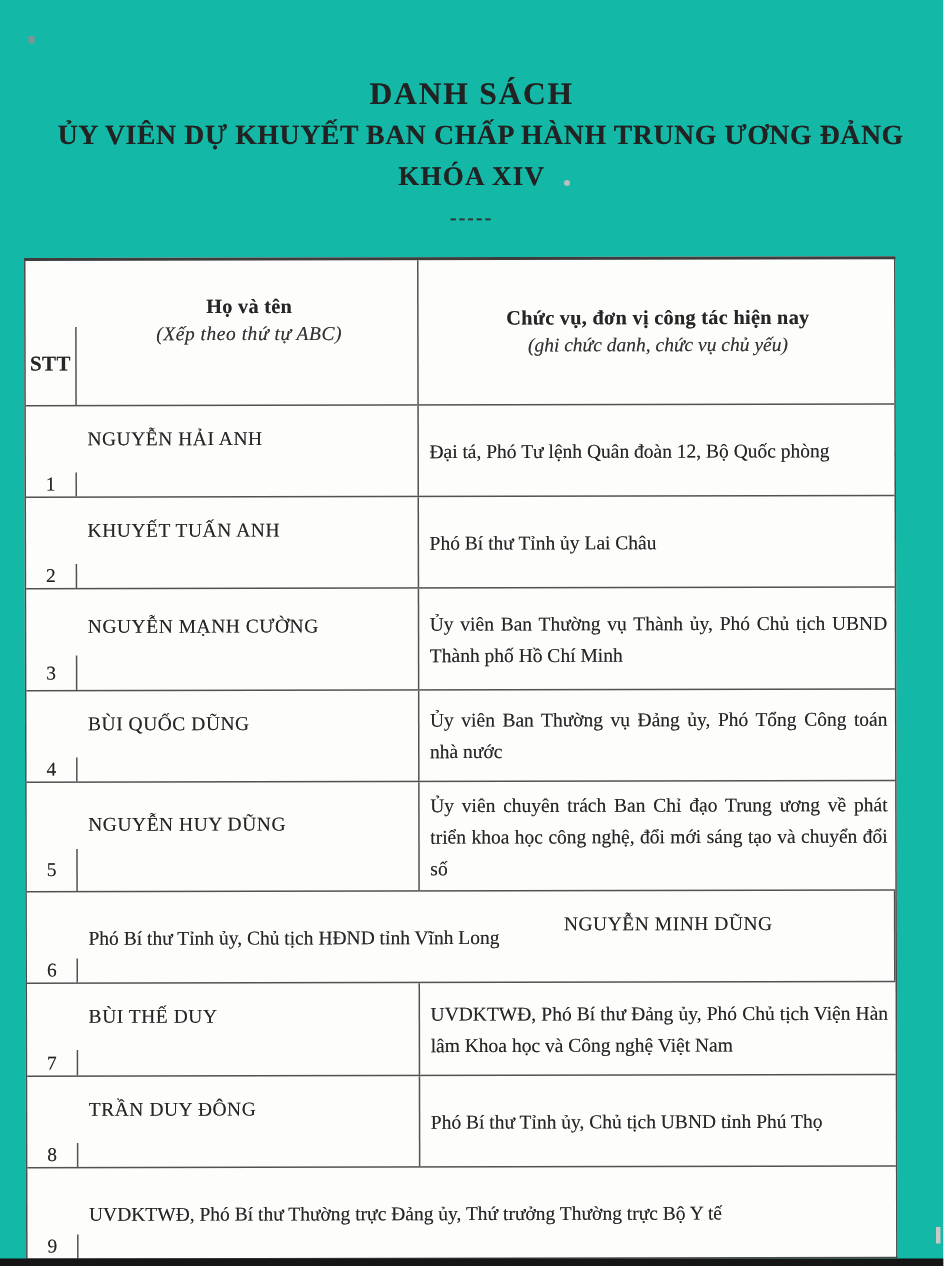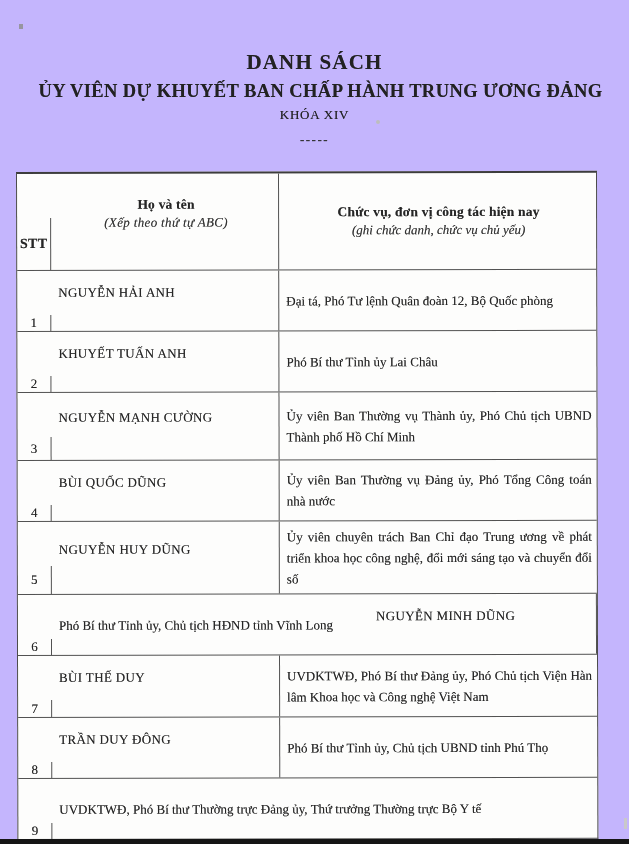--- a/index.html
+++ b/index.html
@@ -7,21 +7,21 @@
   body {
     font-family: "Liberation Serif", "DejaVu Serif", serif;
     background: #ffffff;
     position: relative;
     overflow: hidden;
     color: #262626;
   }
   .page {
     position: absolute;
     inset: 0;
-    background: #c4b5fd;
+    background: #14b8a6;
     text-shadow: 0 0 0.35px rgba(20,20,20,0.5);
   }
 
   
   .title-block {
     position: absolute;
     top: 50px;
     left: 0;
     width: 100%;
     text-align: center;
@@ -35,22 +35,22 @@
   .title-sub {
     margin-top: 6px;
     font-size: 18.5px;
     font-weight: 700;
     letter-spacing: 0.4px;
     color: #222;
     padding-left: 12px;
   }
   .title-term {
     margin-top: 5px;
-    font-size: 13px;
-    font-weight: 400;
+    font-size: 18px;
+    font-weight: 700;
     letter-spacing: 0.8px;
     color: #222;
   }
   .title-divider {
     margin-top: 9px;
     font-size: 13px;
     font-weight: 700;
     letter-spacing: 1.5px;
     color: #333;
   }

